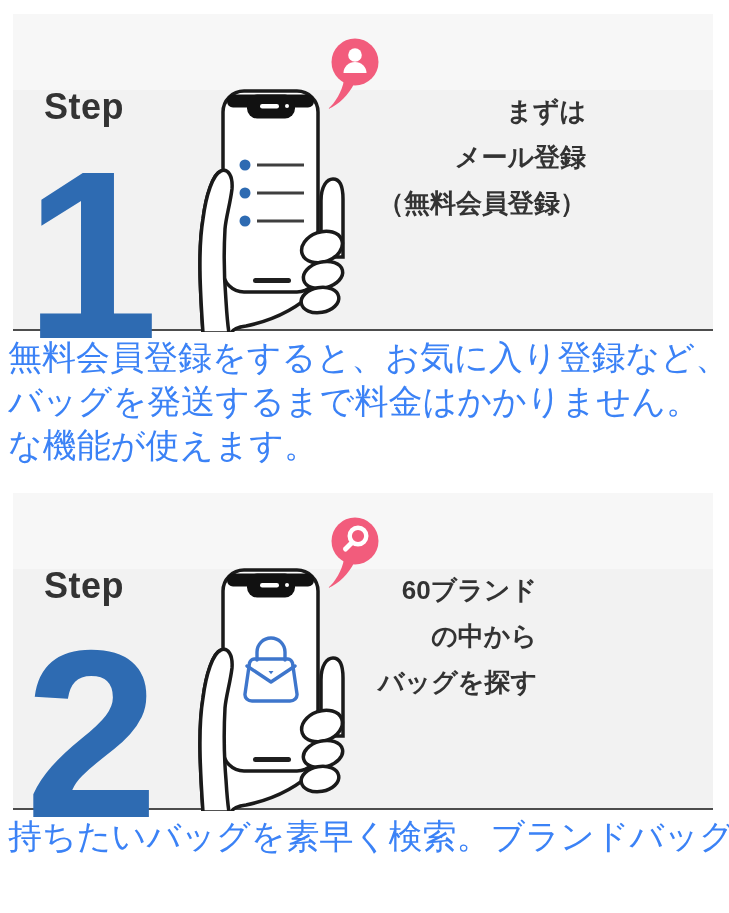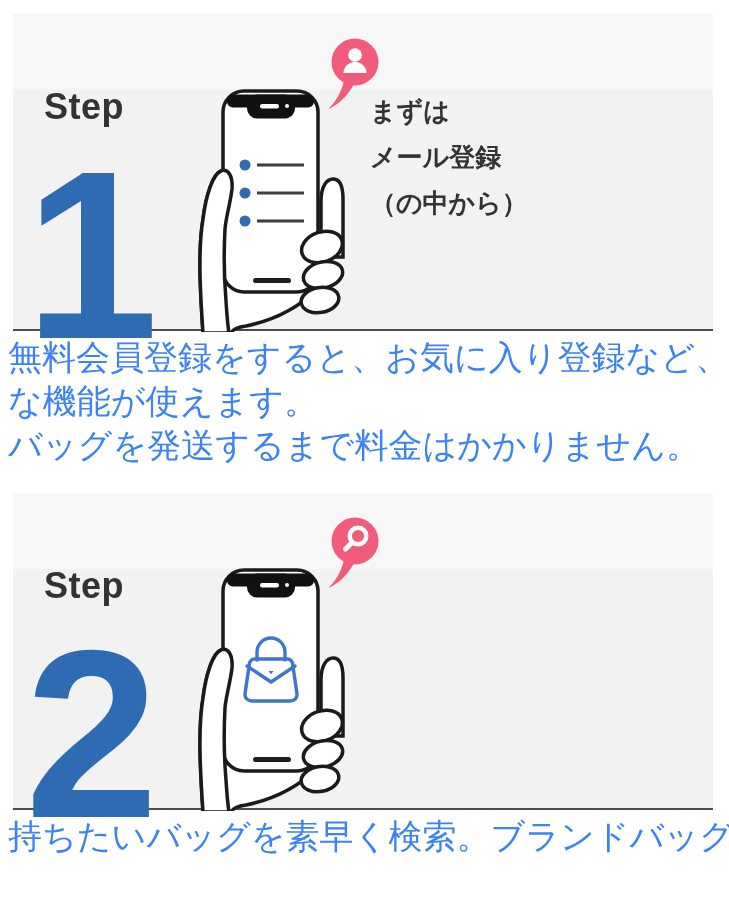--- a/index.html
+++ b/index.html
@@ -50,27 +50,28 @@
     z-index: 2;
   }
   .bubble {
     position: absolute;
     left: 312px; top: 21px;
     width: 60px; height: 78px;
     z-index: 4;
   }
   .caption {
     position: absolute;
-    left: 357px; top: 74px;
+    left: 365px; top: 74px;
     font-size: 26px;
     font-weight: bold;
     color: #333333;
     line-height: 46px;
     white-space: nowrap;
     z-index: 4;
+    text-align: right;
   }
 
   
   .description {
     margin: 4px 10px 26px 8px;
     font-size: 34px;
     line-height: 44px;
     color: #3b82f6;
   }
   .description .line { white-space: nowrap; }
@@ -122,28 +123,28 @@
       <circle cx="30" cy="27" r="23.5" fill="#f25c7c"></circle>
       <g>
         <circle cx="30" cy="20" r="6.8" fill="#ffffff"></circle>
         <path d="M18.5 38 a11.5 11 0 0 1 23 0 Z" fill="#ffffff"></path>
       </g>
     </svg>
 
     <div class="caption">
       <div class="cap-line">まずは</div>
       <div class="cap-line">メール登録</div>
-      <div class="cap-line">（の中から）</div>
+      <div class="cap-line">（無料会員登録）</div>
     </div>
   </section>
 
   <div class="description">
     <div class="line">無料会員登録をすると、お気に入り登録など、便利</div>
+    <div class="line">バッグを発送するまで料金はかかりません。</div>
     <div class="line">な機能が使えます。</div>
-    <div class="line">バッグを発送するまで料金はかかりません。</div>
   </div>
 
   <section class="step-box">
     <div class="step-label">Step</div>
     <div class="step-number">2</div>
 
     <svg class="illustration" viewBox="0 0 165 255">
       <path d="M131 180 L131 124 C131 109 137 102 143 102 C150 102 153 110 153 122 L153 180 Z" fill="#ffffff" stroke="#1a1a1a" stroke-width="3.5"></path>
       <path d="M13 256 C10 212 8 172 13 142 C16 118 23 97 31 94 C38 91 43 99 42 112 L42 150 L100 150 L136 186 C137 200 132 207 126 213 C106 233 80 244 56 249 C48 250 43 252 41 256 Z" fill="#ffffff" stroke="#1a1a1a" stroke-width="3.5" stroke-linejoin="round"></path>
       <g>
@@ -171,19 +172,24 @@
 
     <svg class="bubble" viewBox="0 0 60 78">
       <path d="M19 45 C17 57 10 68 3 74 C14 70 24 59 29 49 Z" fill="#f25c7c"></path>
       <circle cx="30" cy="27" r="23.5" fill="#f25c7c"></circle>
       <g>
         <circle cx="33" cy="22" r="8.3" fill="none" stroke="#ffffff" stroke-width="4.4"></circle>
         <path d="M26 29.5 L20.5 35" stroke="#ffffff" stroke-width="5" stroke-linecap="round"></path>
       </g>
     </svg>
 
+    <div class="caption">
+      <div class="cap-line">60ブランド</div>
+      <div class="cap-line">の中から</div>
+      <div class="cap-line">バッグを探す</div>
+    </div>
   </section>
 
   <div class="description">
     <div class="line">持ちたいバッグを素早く検索。ブランドバッグを使</div>
   </div>
 
 </div>
 
 </body></html>

